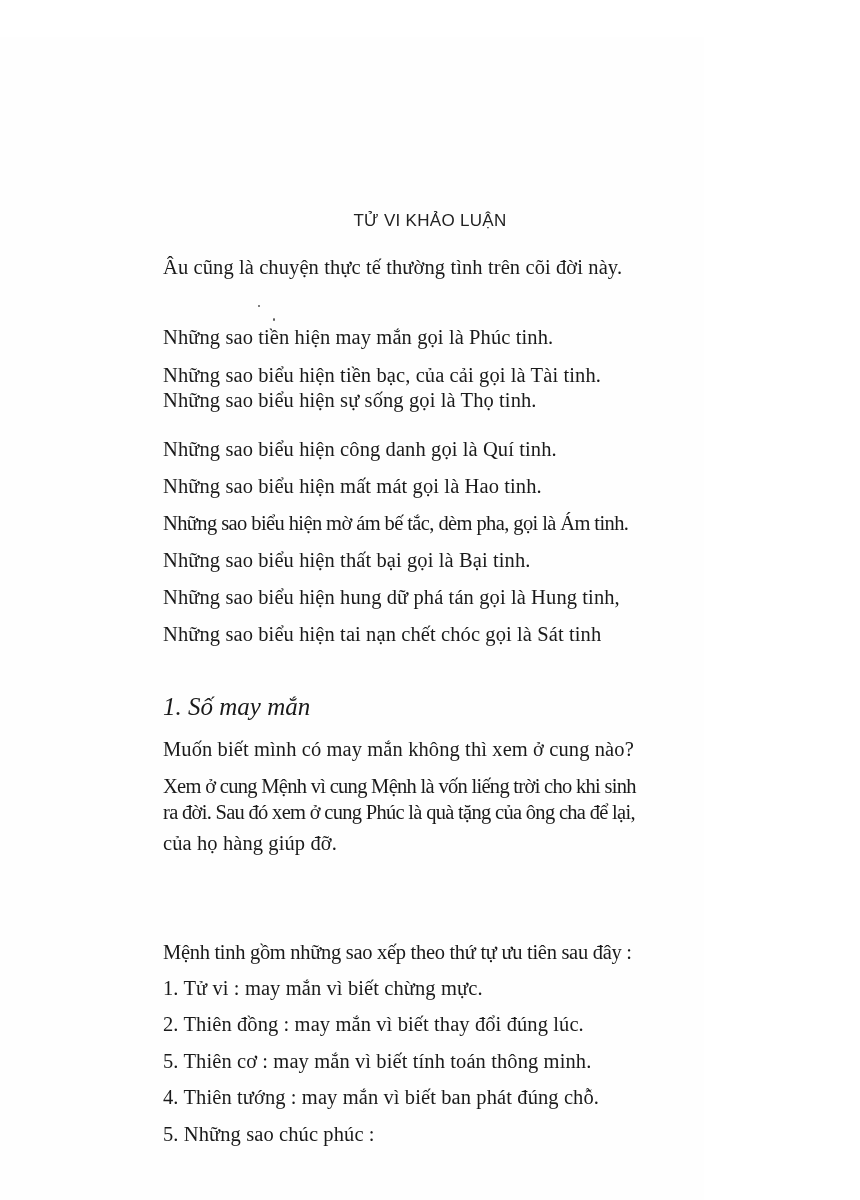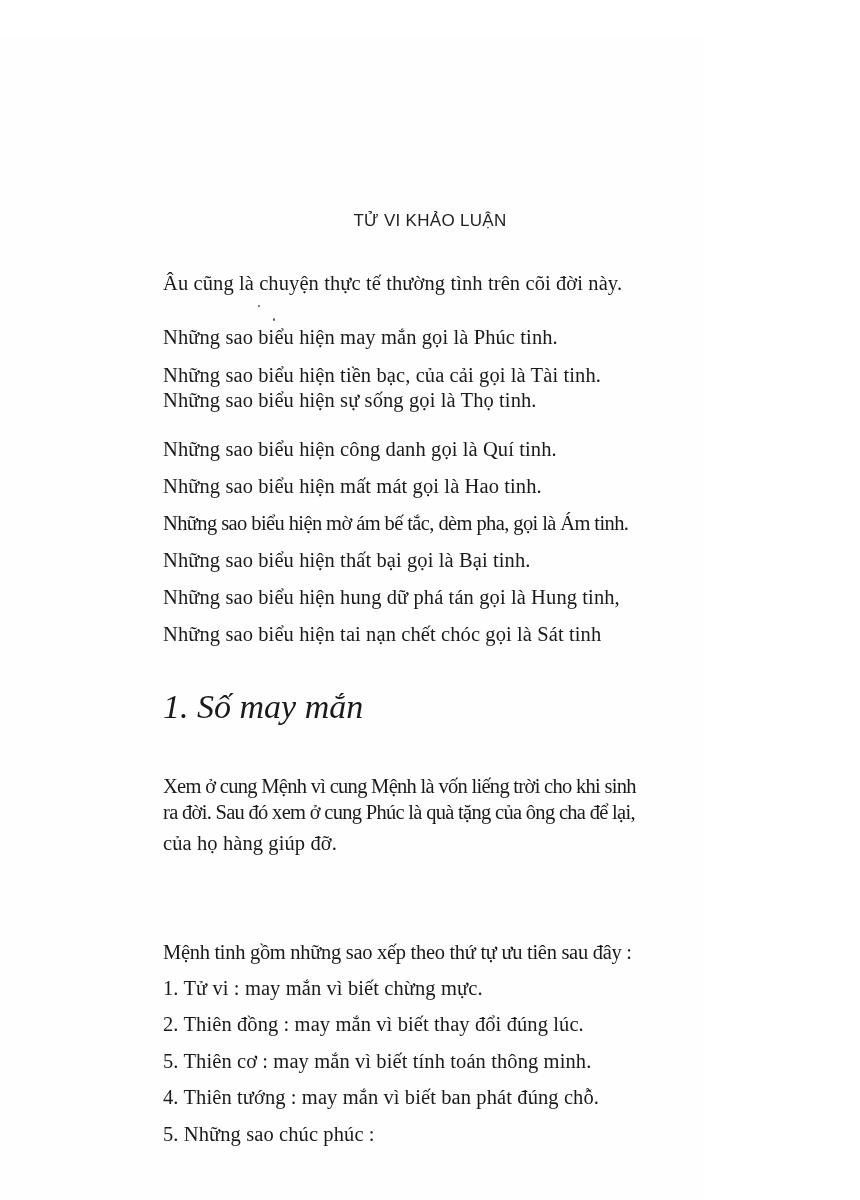--- a/index.html
+++ b/index.html
@@ -38,21 +38,21 @@
       text-align: center;
       font-family: "Liberation Sans", "DejaVu Sans", sans-serif;
       font-size: 17px;
       letter-spacing: 0.3px;
       color: #222;
     }
     .heading {
       position: absolute;
       left: 163px;
       font-style: italic;
-      font-size: 34px;
+      font-size: 25px;
       line-height: 32px;
       white-space: nowrap;
     }
     .bold { font-weight: bold; }
     .page-number {
       position: absolute;
       left: 163px;
       top: 1166px;
       font-size: 19px;
       line-height: 22px;
@@ -63,39 +63,40 @@
       border-radius: 50%;
     }
   </style>
 </head>
 <body>
 
 <div class="page">
 
   <div class="running-header">TỬ VI KHẢO LUẬN</div>
 
-  <div class="line" style="top:234px;text-align:center;">Âu cũng là chuyện thực tế thường tình trên cõi đời này.</div>
+  <div class="line" style="top:218px;text-align:center;">Âu cũng là chuyện thực tế thường tình trên cõi đời này.</div>
 
   <div class="speck" style="left:258px;top:268px;width:2px;height:2px;"></div>
   <div class="speck" style="left:273px;top:281px;width:2px;height:3px;"></div>
 
   <div>
-    <div class="line" style="top:288px;">Những sao biểu hiện may mắn gọi là Phúc tinh.</div>
+    <div class="line" style="top:288px;">Những sao tiền hiện may mắn gọi là Phúc tinh.</div>
     <div class="line" style="top:326px;text-align:right;">Những sao biểu hiện tiền bạc, của cải gọi là Tài tinh.</div>
     <div class="line" style="top:351px;">Những sao biểu hiện sự sống gọi là Thọ tinh.</div>
     <div class="line" style="top:400px;">Những sao biểu hiện công danh gọi là Quí tinh.</div>
     <div class="line" style="top:437px;">Những sao biểu hiện mất mát gọi là Hao tinh.</div>
     <div class="line" style="top:474px; letter-spacing:-0.6px;">Những sao biểu hiện mờ ám bế tắc, dèm pha, gọi là Ám tinh.</div>
     <div class="line" style="top:511px;">Những sao biểu hiện thất bại gọi là Bại tinh.</div>
     <div class="line" style="top:548px;">Những sao biểu hiện hung dữ phá tán gọi là Hung tinh,</div>
     <div class="line" style="top:585px;">Những sao biểu hiện tai nạn chết chóc gọi là Sát tinh</div>
   </div>
 
   <div class="heading" style="top:654px;">1. Số may mắn</div>
 
+  <div class="line" style="top:700px;">Muốn biết mình có may mắn không thì xem ở cung nào?</div>
 
   <div>
     <div class="line" style="top:737px; letter-spacing:-0.7px;">Xem ở cung Mệnh vì cung Mệnh là vốn liếng trời cho khi sinh</div>
     <div class="line" style="top:763px; letter-spacing:-0.7px;">ra đời. Sau đó xem ở cung Phúc là quà tặng của ông cha để lại,</div>
     <div class="line" style="top:794px;">của họ hàng giúp đỡ.</div>
   </div>
 
 
   <div class="line" style="top:903px; letter-spacing:-0.3px;">Mệnh tinh gồm những sao xếp theo thứ tự ưu tiên sau đây :</div>
 

